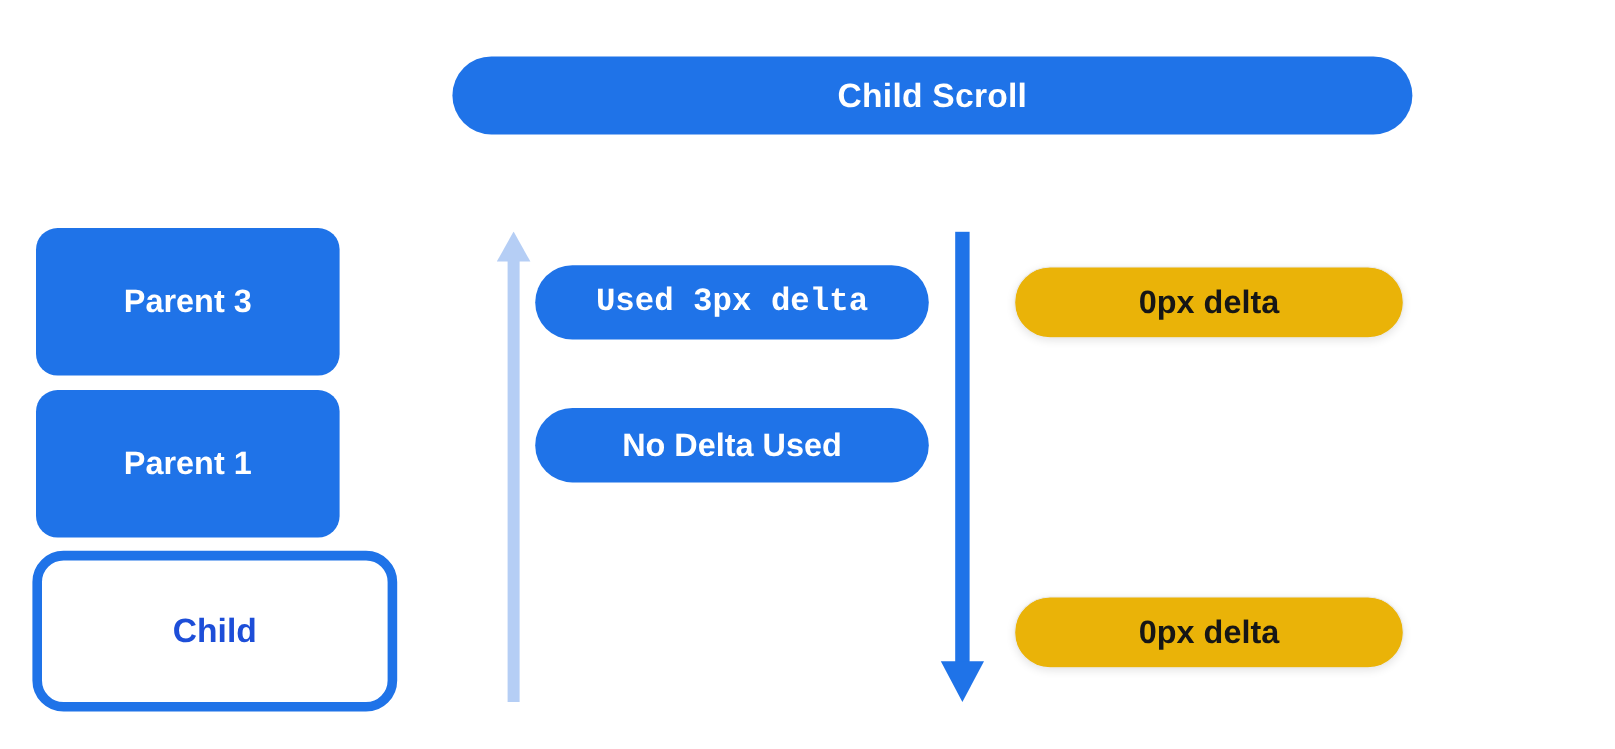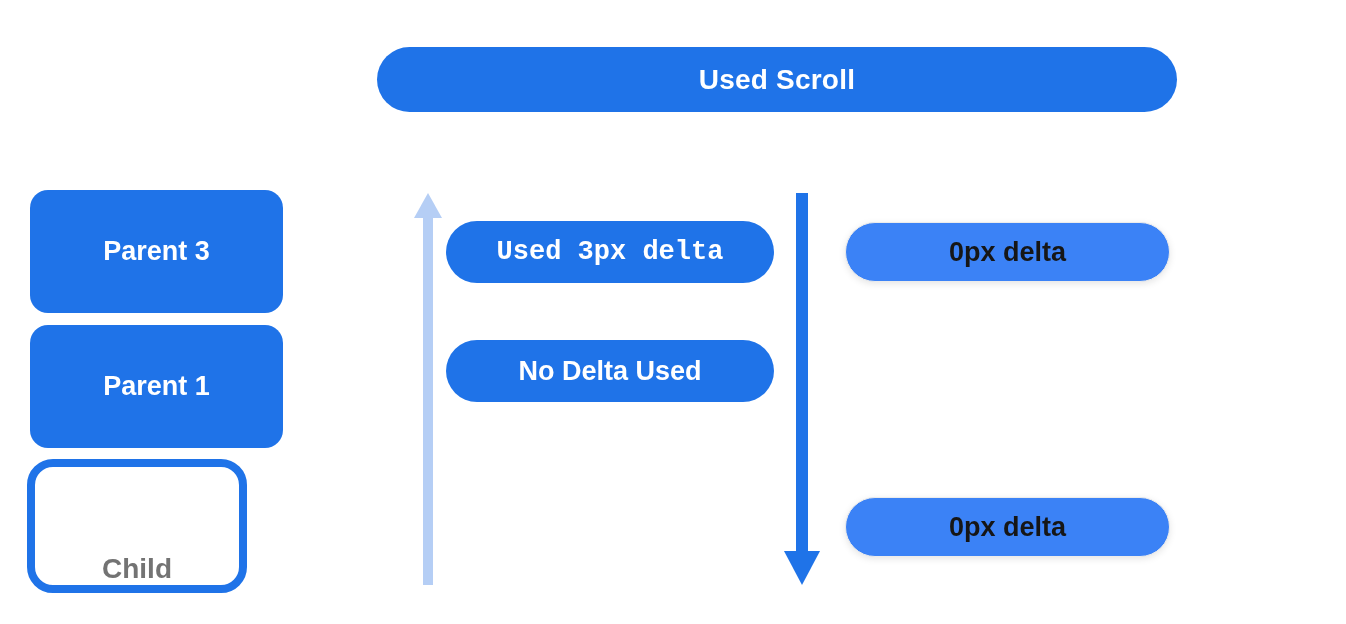--- a/index.html
+++ b/index.html
@@ -37,49 +37,48 @@
     background: #1f73e8;
     border-radius: 18px;
     color: #ffffff;
     font-weight: bold;
     font-size: 27px;
   }
   .stack-box.parent2 { top: 190px; }
   .stack-box.parent1 { top: 325px; }
   .stack-box.child {
     left: 27px; top: 459px;
-    width: 220px; height: 134px;
+    width: 304px; height: 134px;
     background: #ffffff;
     border: 8px solid #1f73e8;
     border-radius: 26px;
-    color: #737373;
+    color: #1d4ed8;
     font-weight: 600;
     font-size: 28px;
     box-sizing: border-box;
-    align-items: flex-end;
   }
   
   .mid-pill {
     position: absolute;
     left: 446px;
     width: 328px; height: 62px;
     background: #1f73e8;
     border-radius: 31px;
     color: #ffffff;
     font-weight: bold;
     font-size: 27px;
   }
   .mid-pill.used { top: 221px; font-family: Liberation Mono, monospace; }
   .mid-pill.nodelta { top: 340px; }
   
   .white-pill {
     position: absolute;
     left: 845px;
     width: 325px; height: 60px;
-    background: #3b82f6;
+    background: #eab308;
     border: 1px solid #ececec;
     box-shadow: 0 2px 7px rgba(0,0,0,0.10);
     border-radius: 31px;
     color: #161616;
     font-weight: 600;
     font-size: 27px;
     box-sizing: border-box;
     text-align: center;
   }
   .white-pill.top { top: 222px; }
@@ -88,21 +87,21 @@
   .arrow { position: absolute; display: block; }
   .arrow.up { left: 413px; top: 193px; }
   .arrow.down { left: 782px; top: 193px; }
 </style>
 </head>
 <body>
 
 <div class="canvas">
 
   <div class="banner center-text">
-    <span>Used Scroll</span>
+    <span>Child Scroll</span>
   </div>
 
   <div class="stack-box parent2 center-text">
     <span>Parent 3</span>
   </div>
 
   <div class="stack-box parent1 center-text">
     <span>Parent 1</span>
   </div>
 

